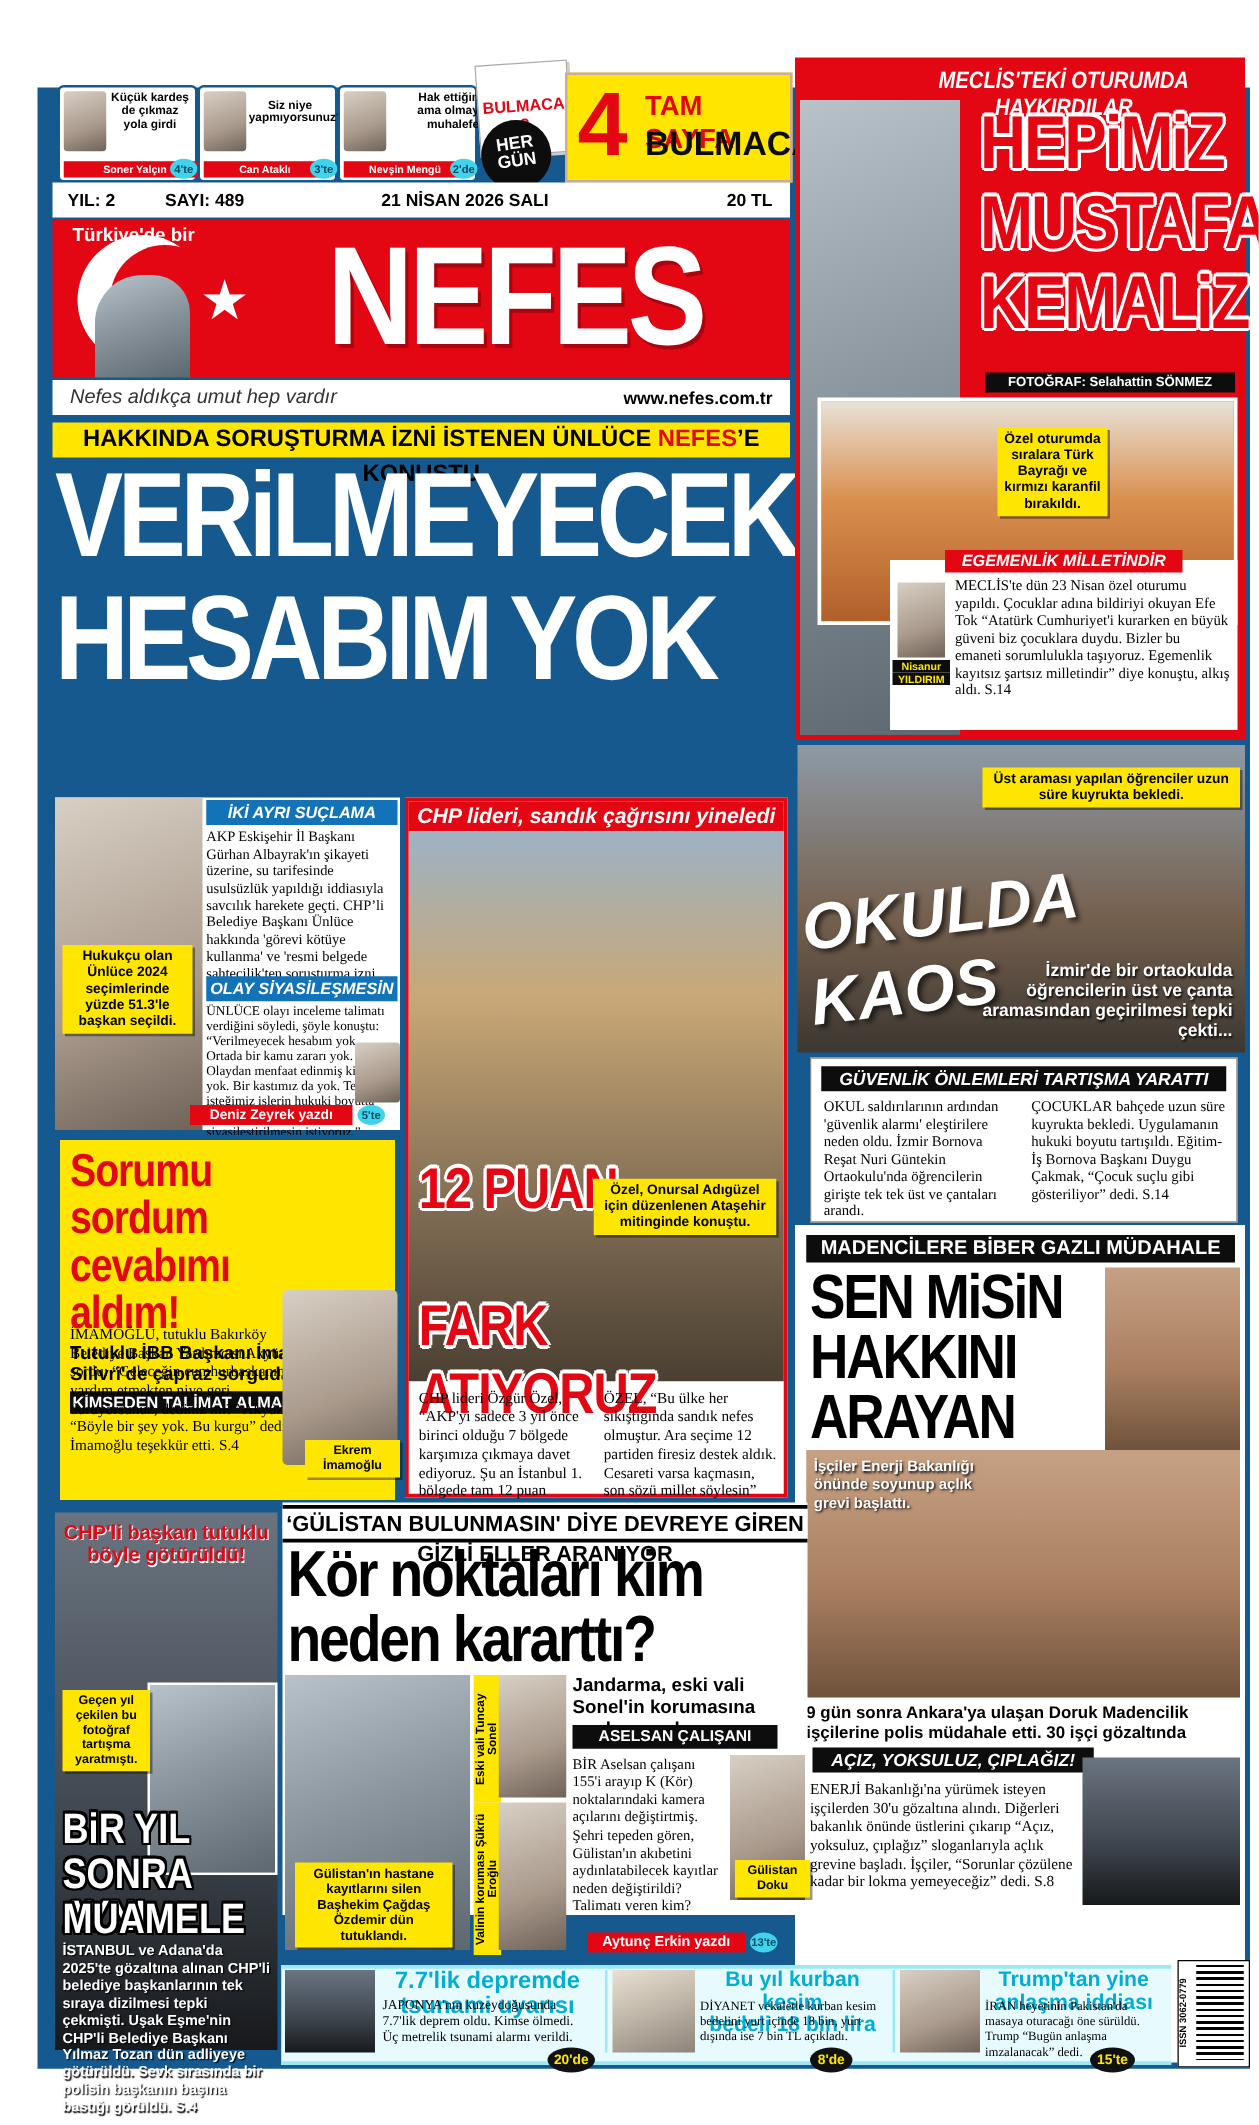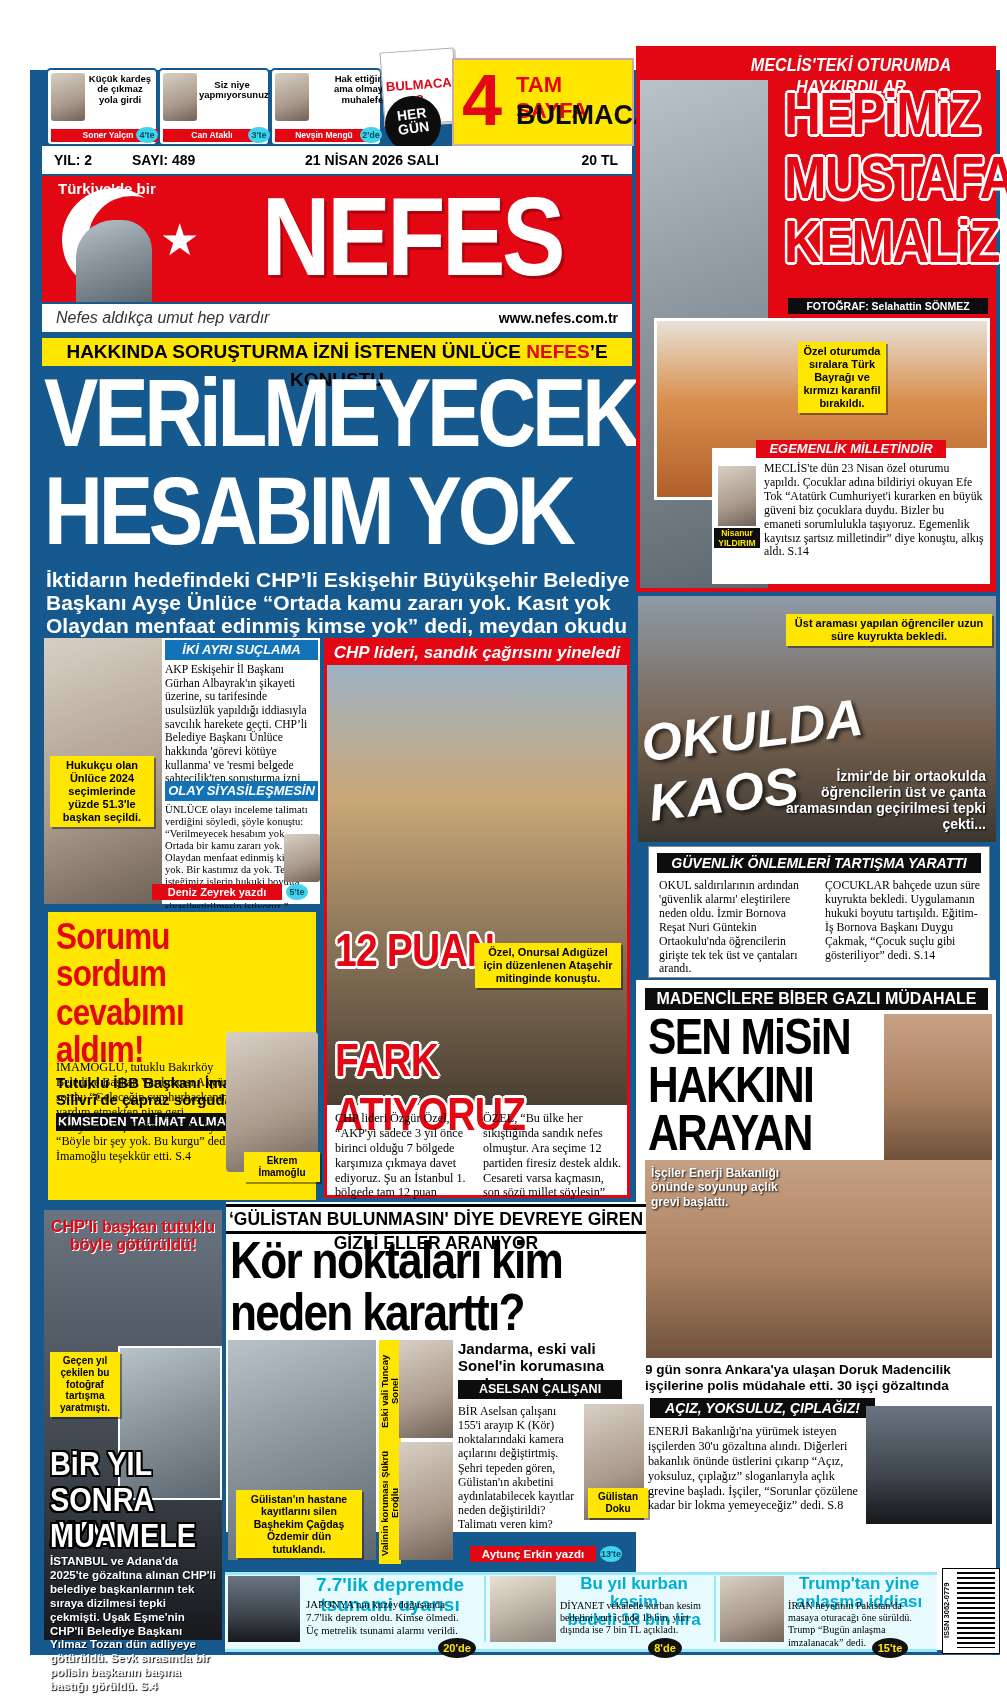--- a/index.html
+++ b/index.html
@@ -94,21 +94,20 @@
   <div class="abs card" style="left:42px;top:304px;width:590px;height:28px;">
     <span class="abs" style="left:14px;top:5px;font-style:italic;font-size:16px;color:#333;">Nefes aldıkça umut hep vardır</span>
     <span class="abs" style="right:14px;top:6px;font-size:14px;font-weight:bold;">www.nefes.com.tr</span>
   </div>
 
   <div class="abs" style="left:42px;top:338px;width:590px;height:28px;background:#ffe600;text-align:center;font-weight:900;font-size:19px;line-height:28px;">
     <span>HAKKINDA SORUŞTURMA İZNİ İSTENEN ÜNLÜCE </span><span style="color:#e30613;">NEFES</span><span>’E KONUŞTU</span>
   </div>
   <div class="abs cond" style="left:44px;top:366px;width:700px;color:#fff;font-size:96px;font-weight:900;letter-spacing:-5px;line-height:.98;">VERiLMEYECEK</div>
   <div class="abs cond" style="left:44px;top:464px;width:700px;color:#fff;font-size:96px;font-weight:900;letter-spacing:-5px;line-height:.98;">HESABIM YOK</div>
-  <div class="abs" style="left:46px;top:568px;width:584px;color:#fff;font-size:21px;font-weight:bold;line-height:1.1;">İktidarın hedefindeki CHP’li Eskişehir Büyükşehir Belediye Başkanı Ayşe Ünlüce “Ortada kamu zararı yok. Kasıt yok Olaydan menfaat edinmiş kimse yok” dedi, meydan okudu</div>
 
   <div class="abs card" style="left:44px;top:638px;width:276px;height:266px;">
     <div class="abs ph-portrait" style="left:0;top:0;width:118px;height:266px;"></div>
     <div class="abs ycap" style="left:6px;top:118px;width:96px;">Hukukçu olan Ünlüce 2024 seçimlerinde yüzde 51.3'le başkan seçildi.</div>
     <div class="abs bluestrip" style="left:121px;top:2px;width:153px;height:20px;">İKİ AYRI SUÇLAMA YAPILDI</div>
     <div class="abs serif" style="left:121px;top:25px;width:153px;font-size:11.6px;line-height:1.18;">AKP Eskişehir İl Başkanı Gürhan Albayrak'ın şikayeti üzerine, su tarifesinde usulsüzlük yapıldığı iddiasıyla savcılık harekete geçti. CHP’li Belediye Başkanı Ünlüce hakkında 'görevi kötüye kullanma' ve 'resmi belgede sahtecilik'ten soruşturma izni istendi.</div>
     <div class="abs bluestrip" style="left:121px;top:143px;width:153px;height:20px;">OLAY SİYASİLEŞMESİN İSTEDİM</div>
     <div class="abs serif" style="left:121px;top:166px;width:153px;font-size:10.6px;line-height:1.14;">ÜNLÜCE olayı inceleme talimatı verdiğini söyledi, şöyle konuştu: “Verilmeyecek hesabım yok. Ortada bir kamu zararı yok. Olaydan menfaat edinmiş kimse yok. Bir kastımız da yok. Tek isteğimiz işlerin hukuki boyutta devam etmesidir. Olay siyasileştirilmesin istiyoruz.”</div>
     <div class="abs ph-portrait" style="left:240px;top:196px;width:36px;height:48px;border-radius:3px;"></div>
     <div class="abs redstrip" style="left:108px;top:246px;width:130px;height:16px;font-size:11px;line-height:16px;">Deniz Zeyrek yazdı</div>

